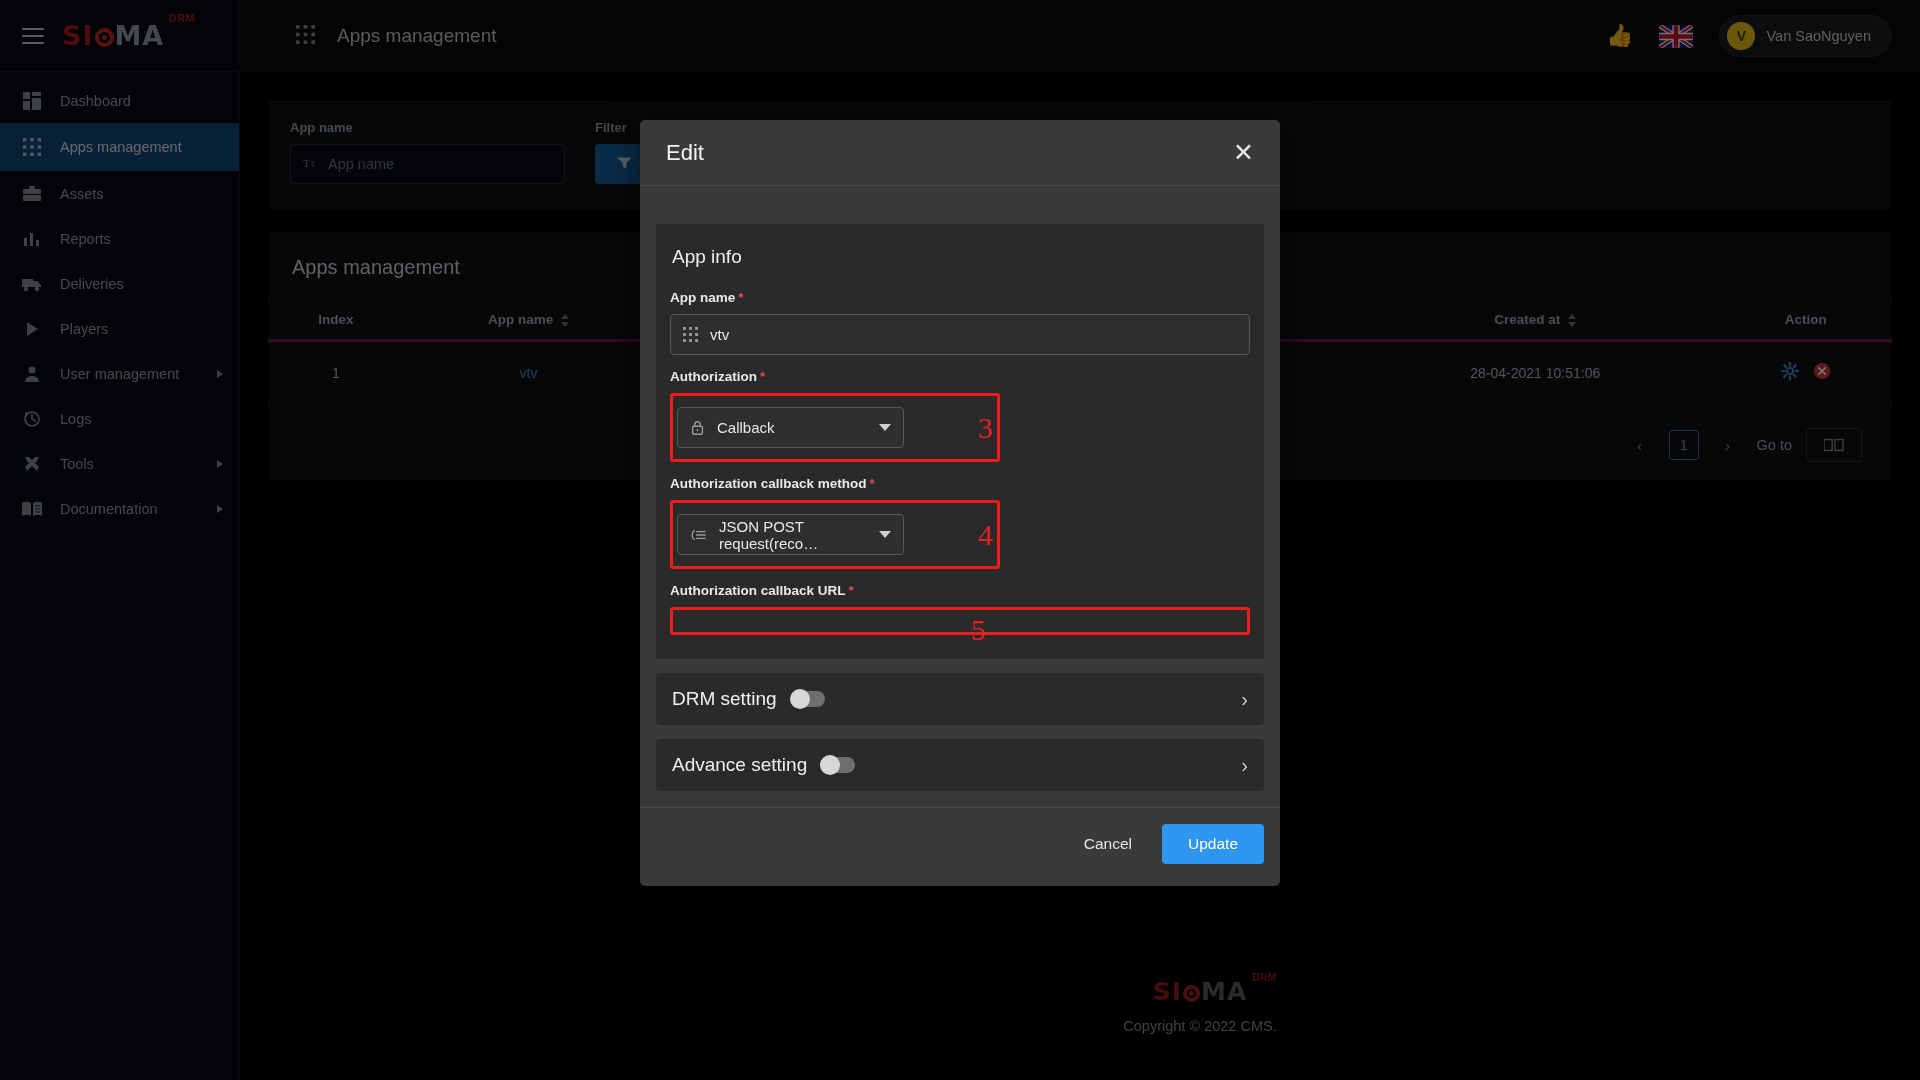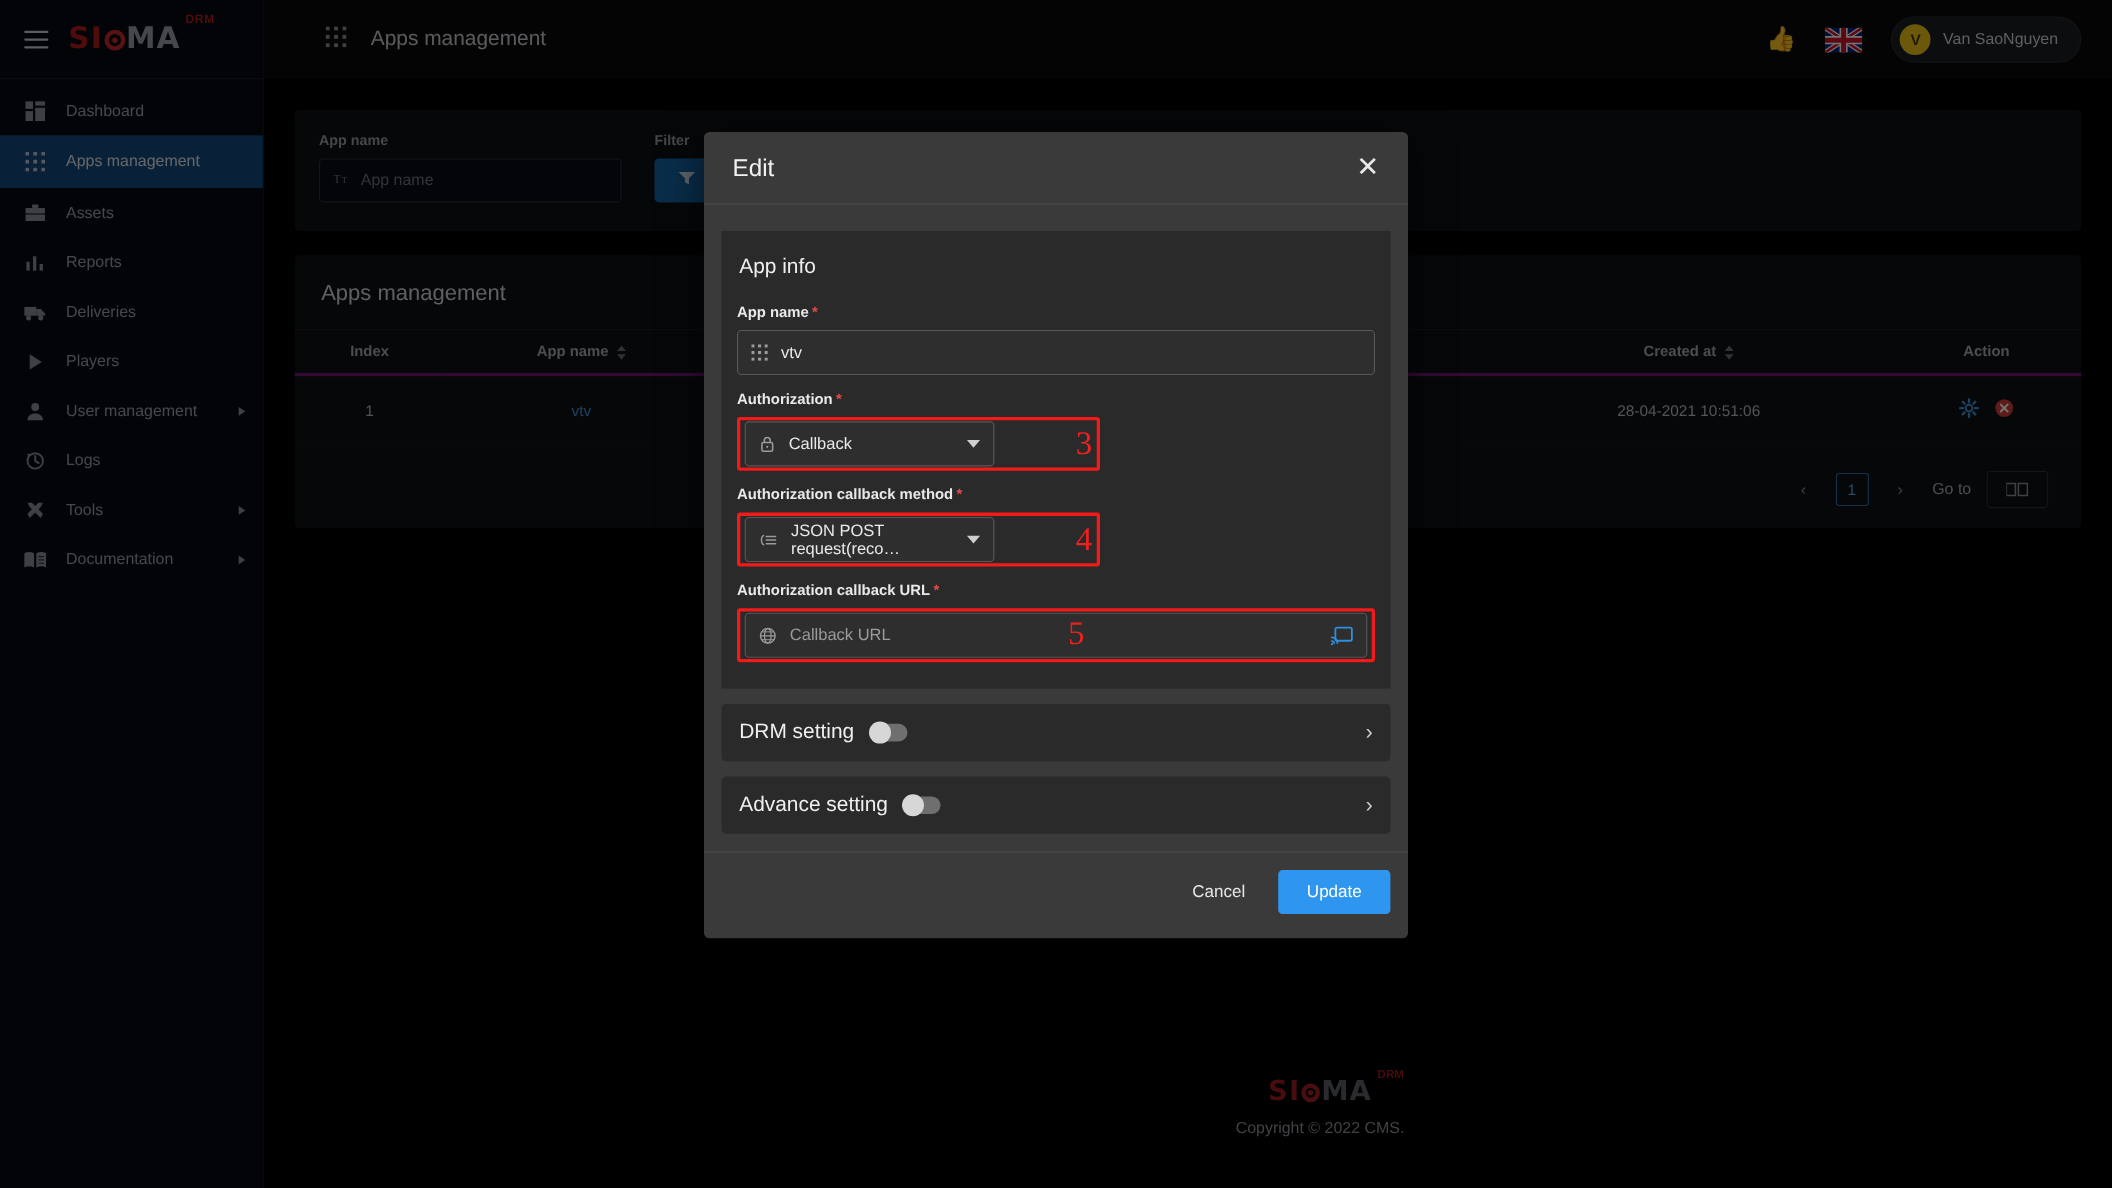--- a/index.html
+++ b/index.html
@@ -103,37 +103,37 @@
   .overlay { position:absolute; inset:0; background: rgba(0,0,0,0.55); }
   .modal {
     position:absolute; left:640px; top:120px; width:640px;
     background:#3a3a3a; border-radius:5px; box-shadow: 0 8px 40px rgba(0,0,0,.6); overflow:hidden;
   }
   .modal-head { height:66px; display:flex; align-items:center; padding:0 26px; border-bottom:1px solid #4a4a4a; }
   .modal-title { font-size:22px; color:#f2f2f2; }
   .modal-x { margin-left:auto; color:#e8e8e8; font-size:25px; line-height:1; cursor:pointer; }
   .modal-body { padding:24px 16px 16px 16px; max-height:700px; }
 
-  .section { background:#2a2a2a; border-radius:0; padding:22px 14px 24px 14px; }
+  .section { background:#2a2a2a; border-radius:0; padding:22px 14px 24px 14px;margin-top:14px; }
   .section-title { font-size:19px; color:#efefef; padding:0 0 22px 2px; }
   .fld { margin: 0 0 0 0; position:relative; }
   .fld + .fld { margin-top: 14px; }
   .flabel2 { font-size:13.5px; font-weight:700; color:#e9e9e9; margin-bottom:9px; display:block; }
   .req { color:#e34b4b; margin-left:3px; }
   .ctl {
     height:41px; background:#2e2e2e; border:1px solid #585858; border-radius:4px;
     display:flex; align-items:center; gap:12px; padding:0 12px; color:#e9e9e9; font-size:15px;
   }
   .ctl.placeholder { color:#9b9b9b; }
   .ctl .pre { color:#9b9b9b; display:flex; align-items:center; }
   .ctl .dd { margin-left:auto; width:0;height:0;border-left:6px solid transparent;border-right:6px solid transparent;border-top:7px solid #cfcfcf; }
   .ctl .tail { margin-left:auto; color:#2f8fe0; display:flex; align-items:center; }
   .w-half { width: 300px; }
 
-  .hl { position:relative; border:3px solid #f21b1b; border-radius:3px; padding:1px 4px; display:flex; align-items:center;gap:40px; }
+  .hl { position:relative; border:3px solid #f21b1b; border-radius:3px; padding:11px 4px; display:flex; align-items:center;gap:40px; }
   .hl .num { color:#ef2020; font-size:30px; font-family:"Liberation Serif", serif; margin-left:34px; }
   .hl.full { }
   .hl.full .num { position:absolute; left:264px; top:3px; }
 
   .collapse { background:#2a2a2a; border-radius:4px; height:52px; display:flex; align-items:center; padding:0 16px; margin-top:14px; cursor:pointer; }
   .collapse .clabel { font-size:19px; color:#efefef; }
   .toggle { width:34px; height:16px; background:#6f6f6f; border-radius:9px; position:relative; margin-left:14px; }
   .toggle .knob { position:absolute; left:-1px; top:-2px; width:20px; height:20px; border-radius:50%; background:#d7d7d7; }
   .chev { margin-left:auto; color:#cfcfcf; font-size:20px; }
 
@@ -523,40 +523,20 @@
             </div>
             <span class="num">4</span>
           </div>
         </div>
 
         <div class="fld">
           <label class="flabel2">
             <span>Authorization callback URL</span><span class="req">*</span>
           </label>
           <div class="hl full">
-            <div class="ctl placeholder" style="flex:1">
-              <span class="pre">
-                  <svg width="16" height="16" viewBox="0 0 18 18">
-                    <circle cx="9" cy="9" r="7.5" fill="none" stroke="#9b9b9b" stroke-width="1.4"></circle>
-                    <ellipse cx="9" cy="9" rx="3.4" ry="7.5" fill="none" stroke="#9b9b9b" stroke-width="1.2"></ellipse>
-                    <line x1="1.5" y1="9" x2="16.5" y2="9" stroke="#9b9b9b" stroke-width="1.2"></line>
-                    <line x1="2.6" y1="5" x2="15.4" y2="5" stroke="#9b9b9b" stroke-width="1"></line>
-                    <line x1="2.6" y1="13" x2="15.4" y2="13" stroke="#9b9b9b" stroke-width="1"></line>
-                  </svg>
-                </span>
-              <span>Callback URL</span>
-              <span class="tail">
-                  <svg width="20" height="18" viewBox="0 0 20 18">
-                    <rect x="4" y="1.5" width="15" height="12" rx="1.6" fill="none" stroke="#2f8fe0" stroke-width="1.6"></rect>
-                    <path d="M0.8 10.5a5 5 0 0 1 5 5" fill="none" stroke="#2f8fe0" stroke-width="1.6" stroke-linecap="round"></path>
-                    <path d="M0.8 13.8a2 2 0 0 1 2 2" fill="none" stroke="#2f8fe0" stroke-width="1.6" stroke-linecap="round"></path>
-                    <circle cx="0.9" cy="16.6" r="1" fill="#2f8fe0"></circle>
-                  </svg>
-                </span>
-            </div>
             <span class="num">5</span>
           </div>
         </div>
 
       </div>
 
       <div class="collapse">
         <span class="clabel">DRM setting</span>
         <span class="toggle">
             <span class="knob"></span>

